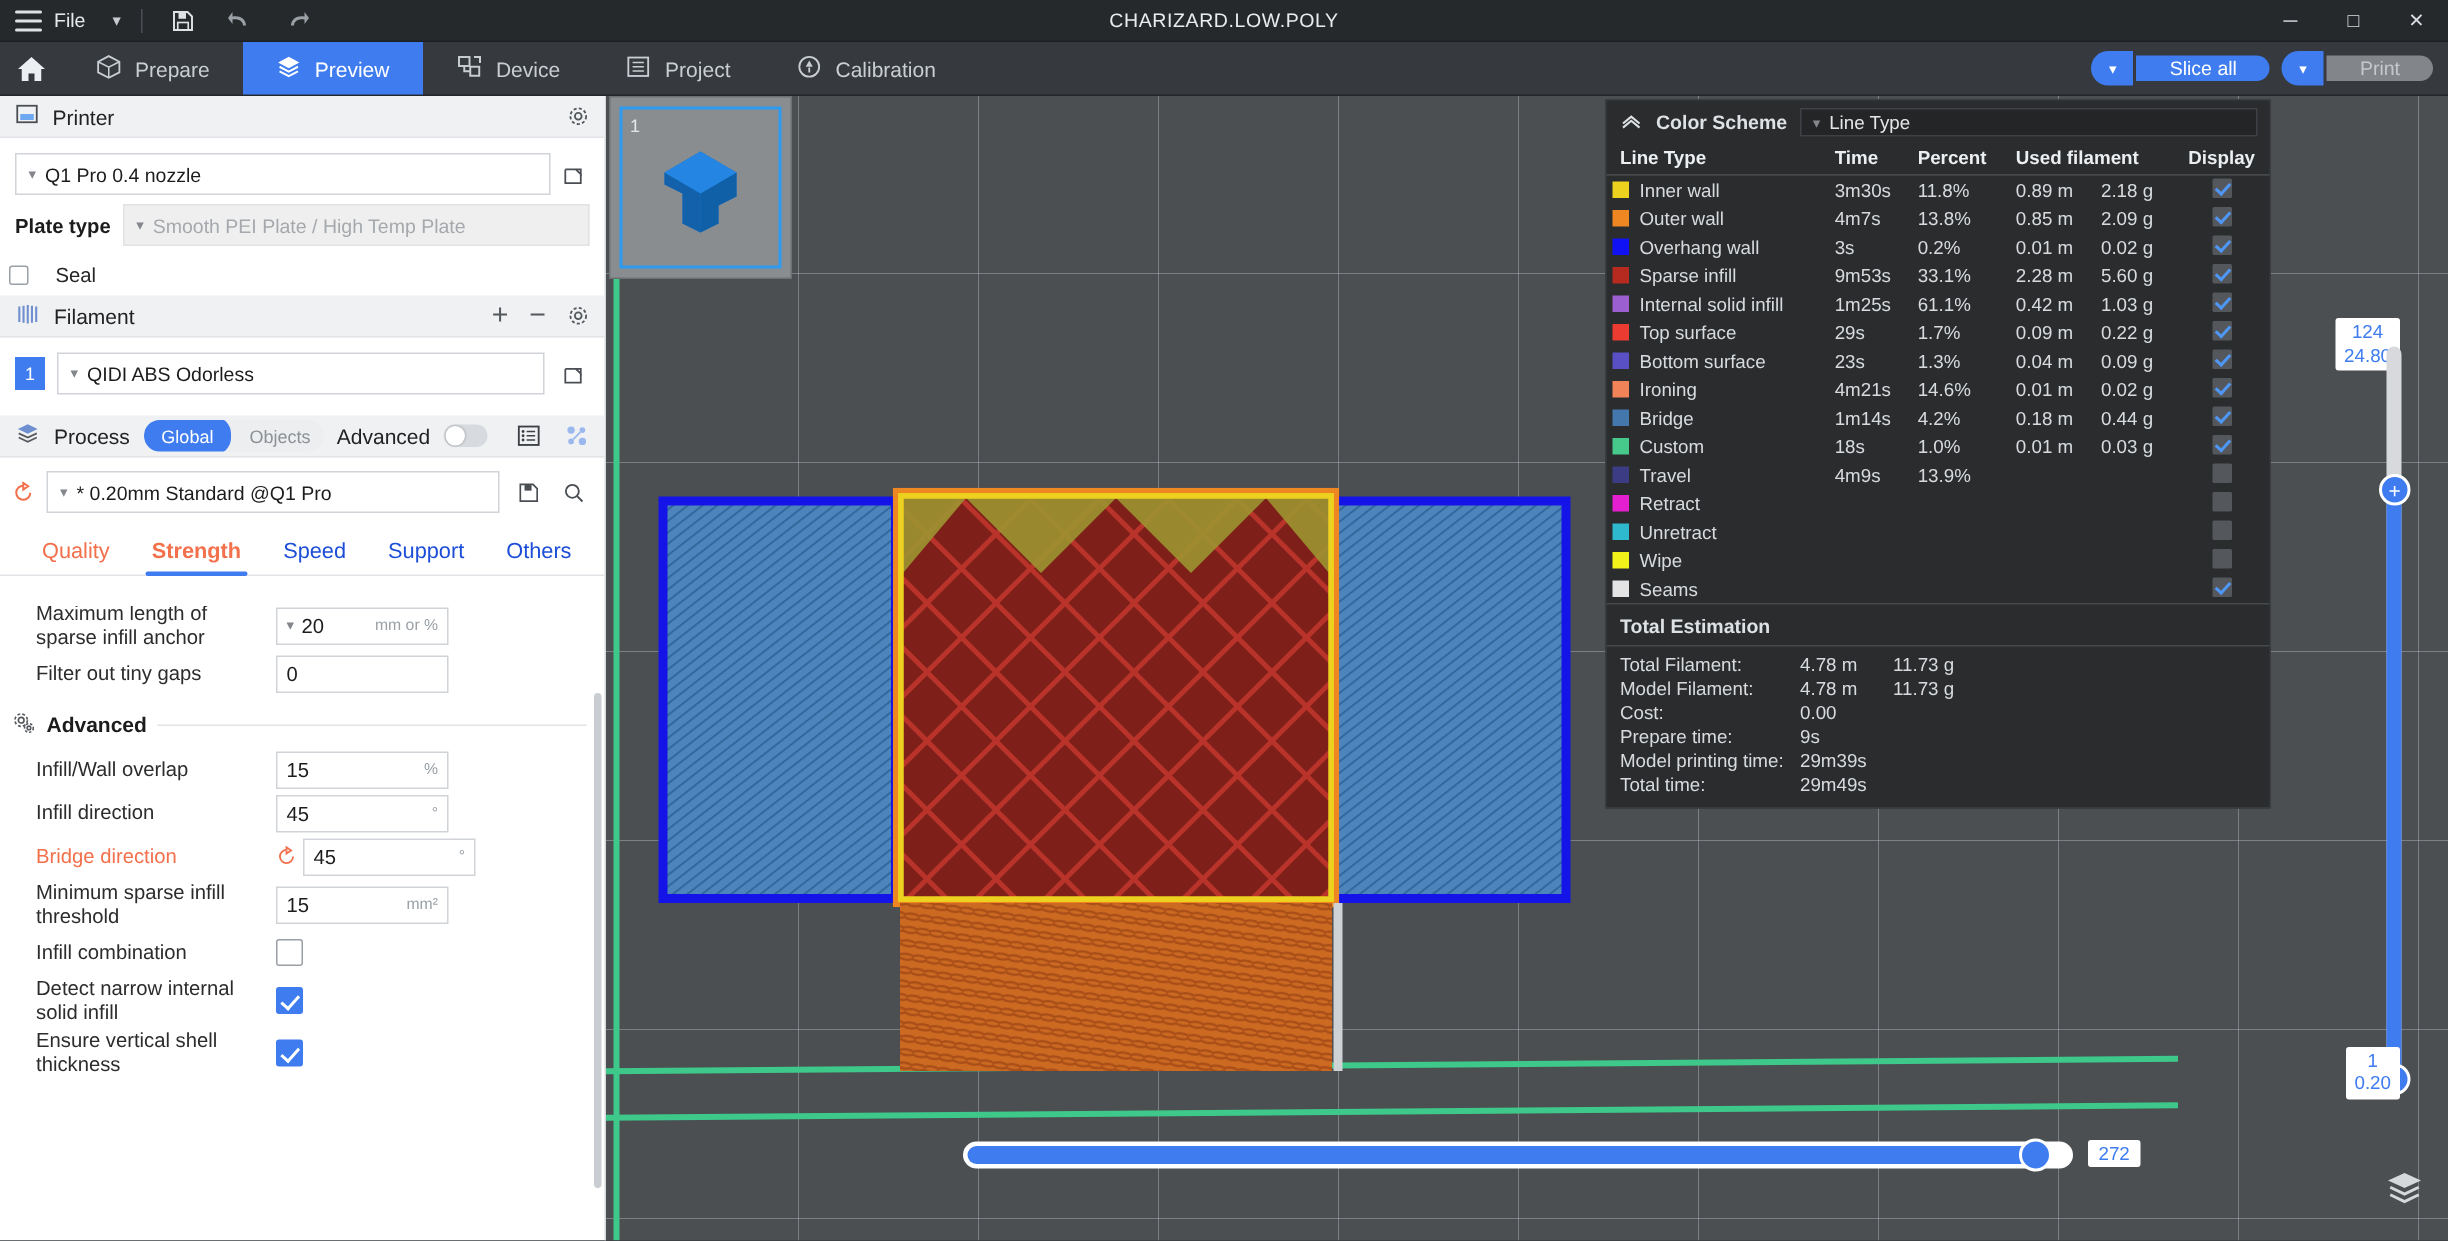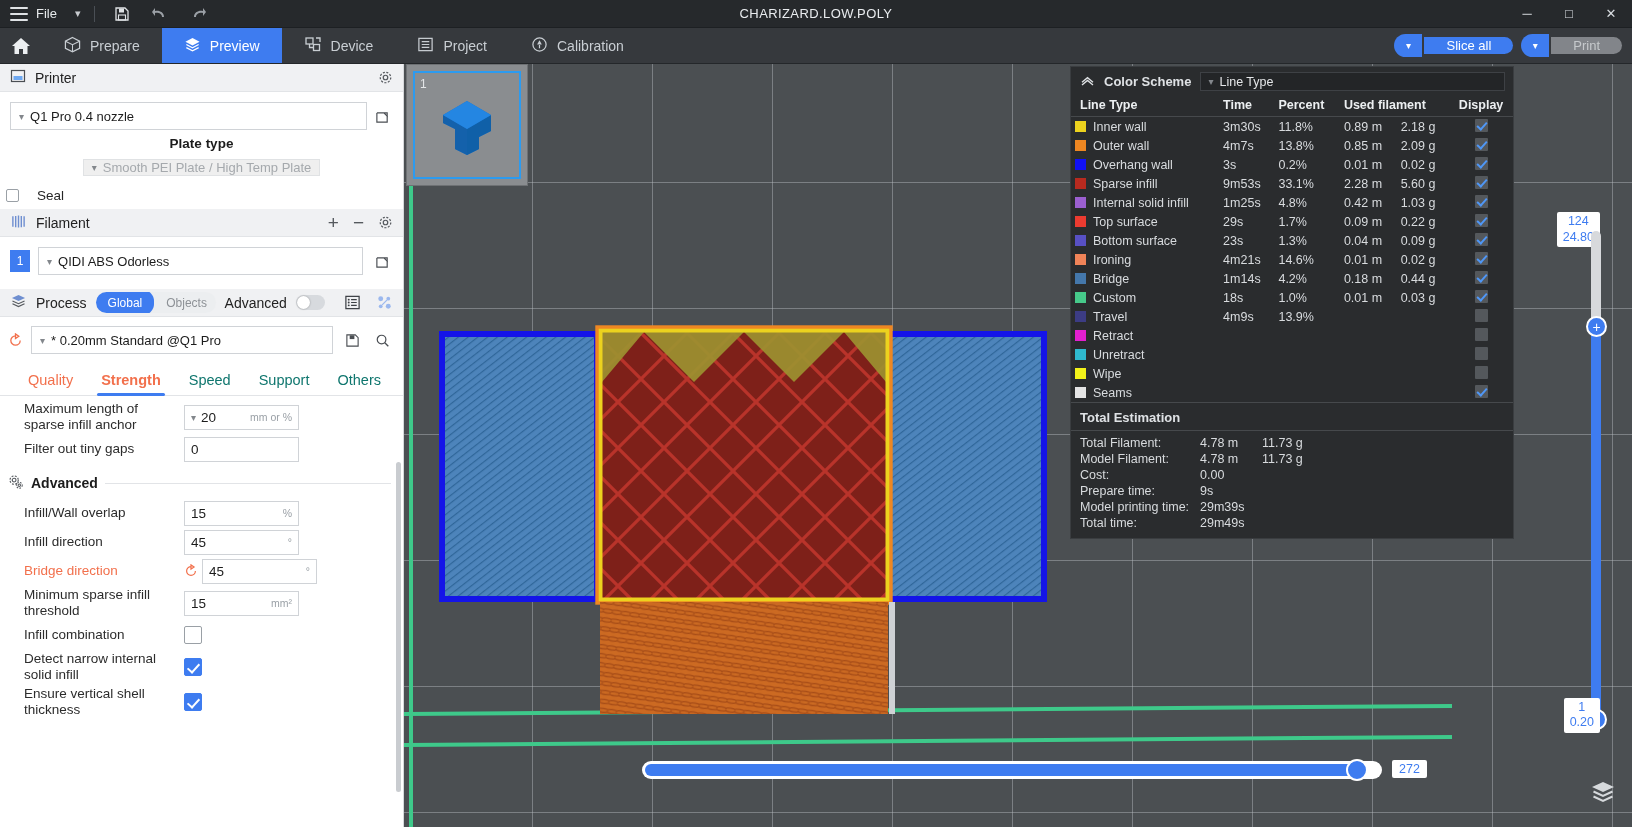--- a/index.html
+++ b/index.html
@@ -71,21 +71,21 @@
   .row-pad { padding: 10px 10px 0 10px; }
   .combo {
     height:28px; border:1px solid #d0d3d7; background:#fff; display:flex; align-items:center;
     padding:0 8px; font-size:13px; color:#1c1c1c; gap:6px; flex:1; min-width:0;
   }
   .combo .cv { white-space:nowrap; overflow:hidden; text-overflow:ellipsis; }
   .combo.disabled { background:#efefef; color:#a5a9ad; border-color:#e0e2e4; }
   .chev { color:#83878c; font-size:10px; }
   .editicon { width:22px; display:flex; align-items:center; justify-content:center; color:#4a4e53; cursor:pointer;}
 
-  .plate-row { display:flex; align-items:center; gap:8px; padding:6px 10px 0 10px;flex-direction:column; }
+  .plate-row { display:flex; align-items:center; gap:8px; padding:6px 10px 0 10px; }
   .plate-label { font-size:13.5px; font-weight:bold; color:#1c1c1c; white-space:nowrap; }
 
   .seal-row { display:flex; align-items:center; gap:18px; padding:12px 10px 6px 6px; }
   .cbx { width:13px; height:13px; border:1px solid #9aa0a6; border-radius:2px; background:#fff; display:inline-block; }
   .cbx.checked { background:#3e7cf0; border-color:#3e7cf0; position:relative; }
   .cbx.checked:after {
     content:""; position:absolute; left:3.5px; top:0.5px; width:4px; height:8px;
     border:solid #fff; border-width:0 2px 2px 0; transform:rotate(42deg);
   }
   .cbx.big { width:18px; height:18px; border-radius:2px; }
@@ -107,21 +107,21 @@
   .adv-label { font-size:14px; color:#222; margin-left:auto; }
   .toggle { width:30px; height:15px; border-radius:8px; background:#d7dade; position:relative; }
   .toggle .knob { position:absolute; width:13px; height:13px; border-radius:50%; background:#fff; top:1px; left:1px; box-shadow:0 0 2px rgba(0,0,0,.35);}
 
   .preset-row { display:flex; align-items:center; gap:8px; padding:9px 10px 0 8px; }
   .reset-ic { color:#f2704c; display:flex; cursor:pointer; }
 
   #tabs {
     display:flex; gap:0; padding:10px 0 0 14px; border-bottom:1px solid #e2e4e7; margin-top:8px;
   }
-  .tab { padding:0 14px 7px 14px; font-size:14.5px; color:#0f766e; position:relative; cursor:pointer; }
+  .tab { padding:0 14px 7px 14px; font-size:14.5px; color:#1d4ed8; position:relative; cursor:pointer; }
   .tab.accent { color:#f2704c; }
   .tab.active { color:#f2704c; font-weight:bold; }
   .tab.active:after {
     content:""; position:absolute; left:10px; right:10px; bottom:-1px; height:3px;
     background:#3e7cf0; border-radius:2px;
   }
 
   #settings-scroll { position:absolute; top:340px; left:0; right:0; bottom:0; overflow:hidden; padding-top:6px;}
   .srow { display:flex; align-items:center; min-height:29px; padding:1px 12px 1px 24px; }
   .slabel { flex:0 0 160px; font-size:13.5px; color:#2c2c2c; line-height:1.22; padding-right:6px; }
@@ -681,21 +681,21 @@
             <td class="tname"><span class="swatch" style="background:#b72a1f"></span><span>Sparse infill</span></td>
             <td class="tnum">9m53s</td>
             <td class="tnum">33.1%</td>
             <td class="tnum">2.28 m</td>
             <td class="tnum">5.60 g</td>
             <td class="tdisp"><span class="dbox on"></span></td>
           </tr>
           <tr>
             <td class="tname"><span class="swatch" style="background:#9b5fd0"></span><span>Internal solid infill</span></td>
             <td class="tnum">1m25s</td>
-            <td class="tnum">4.8%</td>
+            <td class="tnum">61.1%</td>
             <td class="tnum">0.42 m</td>
             <td class="tnum">1.03 g</td>
             <td class="tdisp"><span class="dbox on"></span></td>
           </tr>
           <tr>
             <td class="tname"><span class="swatch" style="background:#ec3b30"></span><span>Top surface</span></td>
             <td class="tnum">29s</td>
             <td class="tnum">1.7%</td>
             <td class="tnum">0.09 m</td>
             <td class="tnum">0.22 g</td>

